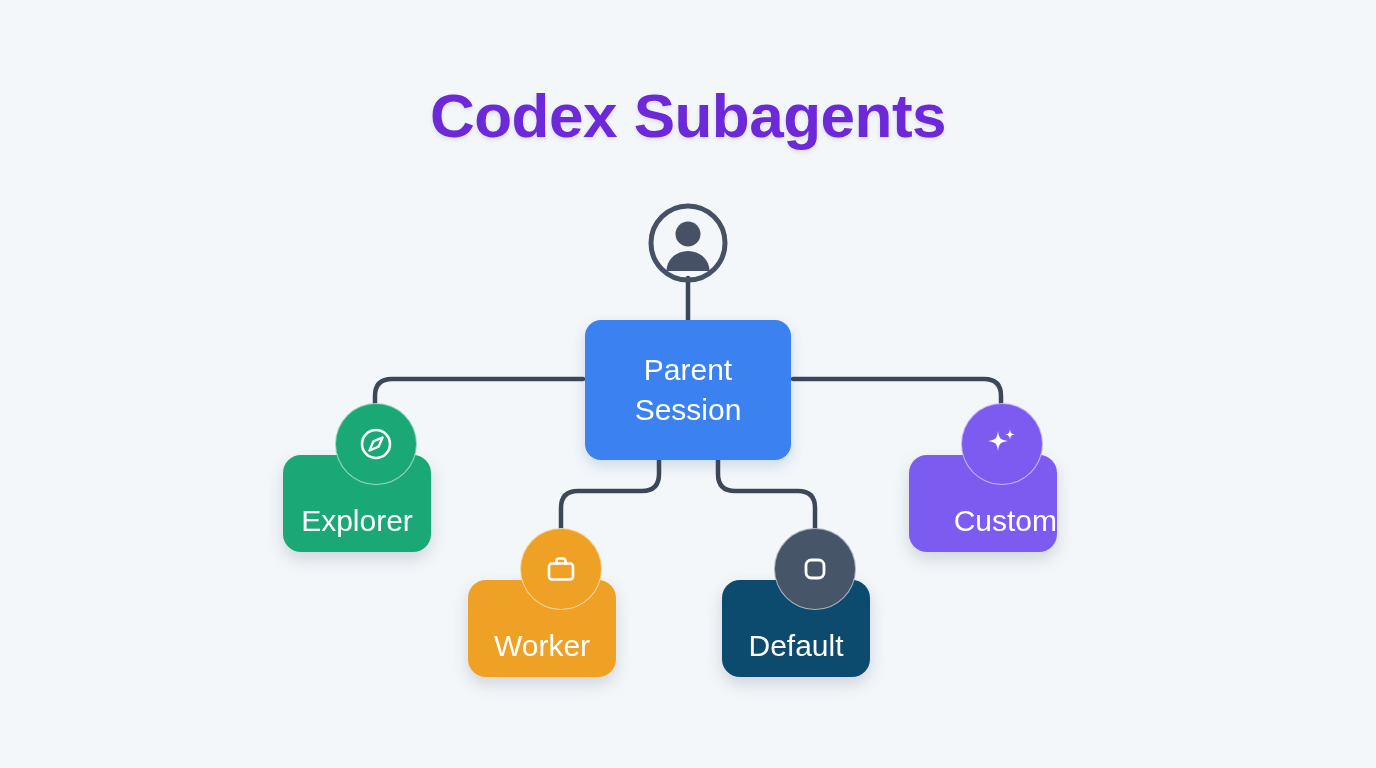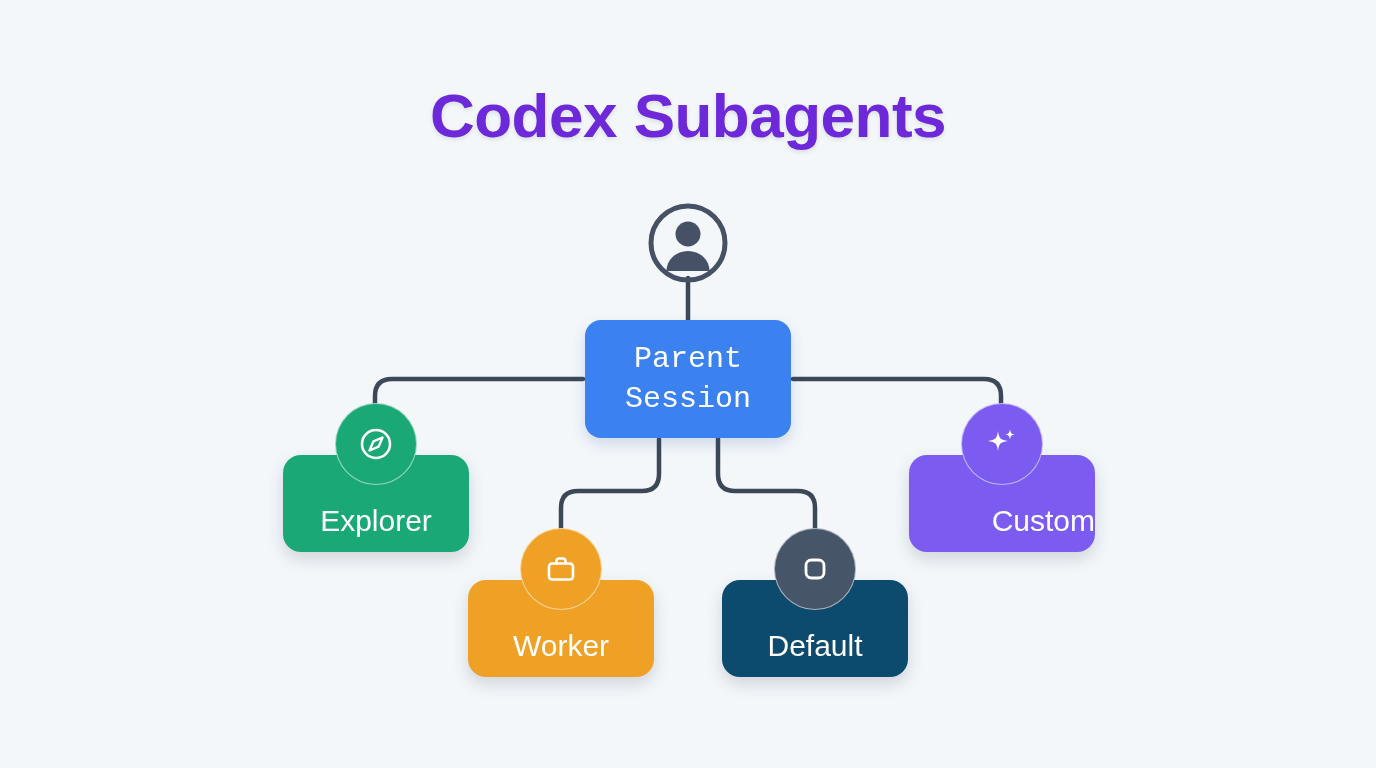--- a/index.html
+++ b/index.html
@@ -57,40 +57,39 @@
     align-items: center;
     justify-content: center;
     text-align: center;
     color: #ffffff;
     user-select: none;
   }
   #parent-node {
     left: 585px;
     top: 320px;
     width: 206px;
-    height: 118px;
+    height: 140px;
     background: #3b82f0;
     font-size: 30px;
     line-height: 40px;
     box-shadow: 0 6px 14px rgba(40,80,150,0.18);
-    font-family: Liberation Mono, monospace;
   }
   #parent-node .lbl {
     padding: 0 10px;
   }
   
   .child {
     position: absolute;
     width: 186px;
     height: 97px;
   }
   .child .box {
     position: absolute;
     left: 0; top: 0;
-    width: 186px;
+    width: 148px;
     height: 97px;
     border-radius: 18px;
     display: flex;
     align-items: flex-end;
     justify-content: center;
     box-sizing: border-box;
     padding-bottom: 14px;
     color: #ffffff;
     font-size: 30px;
     box-shadow: 0 7px 16px rgba(50,60,85,0.18);

